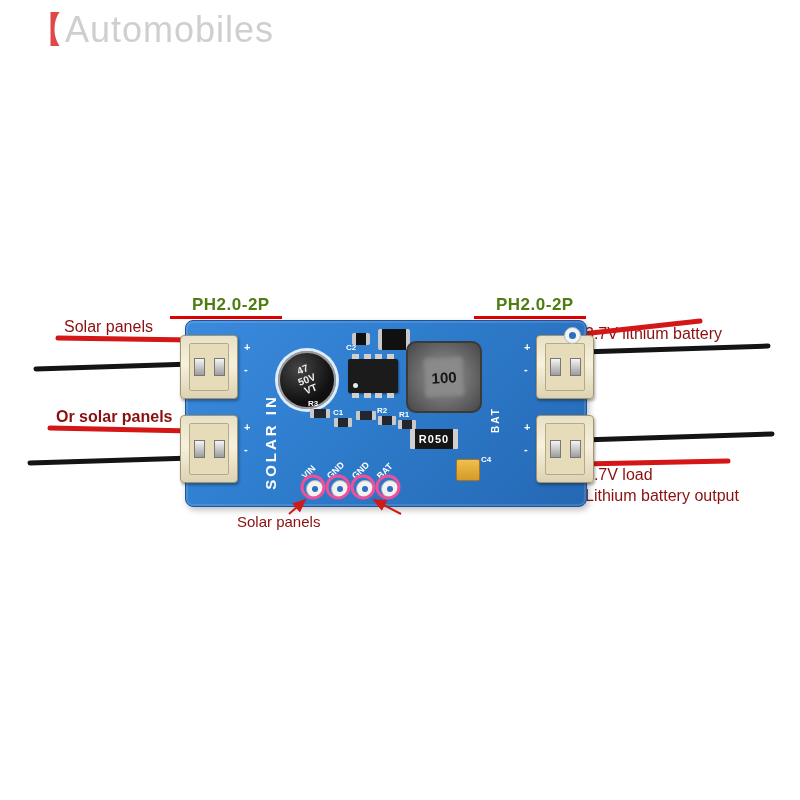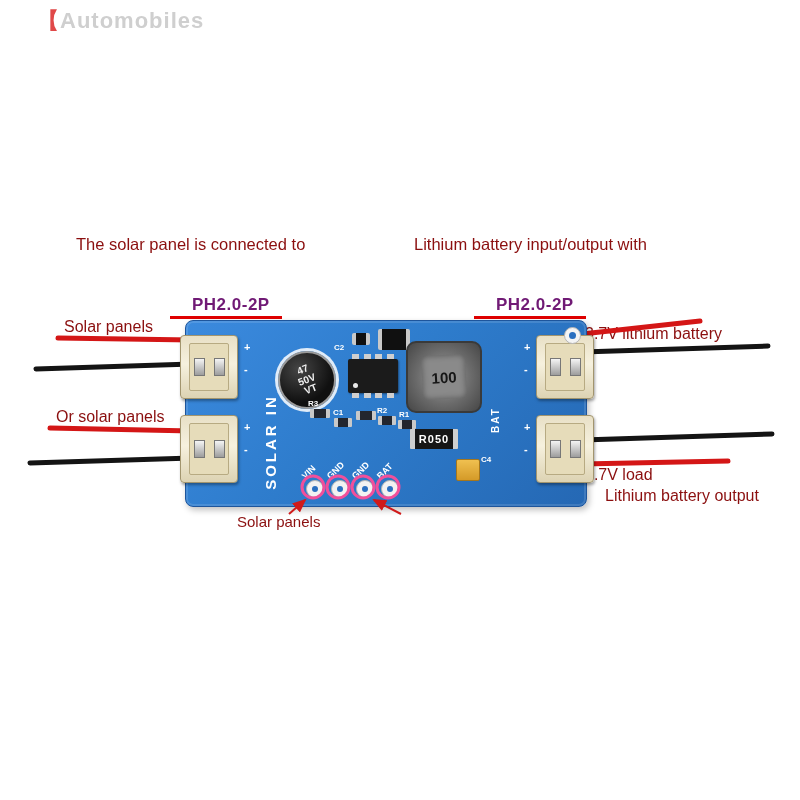--- a/index.html
+++ b/index.html
@@ -1,24 +1,24 @@
 <!DOCTYPE html>
 <html><head>
 <meta charset="utf-8">
 <style>
   html,body{margin:0;padding:0;background:#ffffff;}
   .canvas{position:relative;width:800px;height:800px;background:#ffffff;overflow:hidden;
           font-family:"Liberation Sans",sans-serif;}
-  .watermark{position:absolute;left:37px;top:6px;font-size:22px;font-weight:bold;letter-spacing:1px;}
+  .watermark{position:absolute;left:28px;top:6px;font-size:36px;font-weight:normal;letter-spacing:1px;}
   .wm-bracket{color:#e04848;}
   .wm-text{color:#cfcfcf;}
   .note{position:absolute;color:#8b0f0f;font-size:16.5px;line-height:1.3;}
   .sidelbl{position:absolute;color:#8b0f0f;font-size:16px;white-space:nowrap;}
   .botlbl{position:absolute;color:#8b0f0f;font-size:15px;white-space:nowrap;}
-  .ph{position:absolute;color:#701a75;font-weight:bold;font-size:17px;letter-spacing:.5px;}
+  .ph{position:absolute;color:#4d7c0f;font-weight:bold;font-size:17px;letter-spacing:.5px;}
   .ph-line{position:absolute;height:3px;background:#e00000;}
   
   .board{position:absolute;left:185px;top:320px;width:400px;height:185px;border-radius:8px;
          background:linear-gradient(135deg,#3b8ade 0%,#2e7ccc 45%,#2568b4 100%);
          border:1px solid #1d559c;box-shadow:inset 0 0 0 2px rgba(255,255,255,.12),2px 3px 6px rgba(0,0,0,.25);}
   .conn{position:absolute;width:56px;background:linear-gradient(180deg,#e8e0c6,#f6f1de 45%,#ddd3b3);
         border:1px solid #a2956e;border-radius:4px;box-shadow:1px 2px 3px rgba(0,0,0,.35);}
   .conn-cav{position:absolute;inset:7px 8px;background:#e6dcba;border:1px solid #b7aa82;border-radius:2px;
             display:flex;align-items:center;justify-content:center;gap:9px;}
   .pin{width:9px;height:16px;background:linear-gradient(180deg,#f5f5f5,#9d9d9d);border:1px solid #777;}
@@ -57,36 +57,34 @@
 </head>
 <body>
 
 <div class="canvas">
 
   <div class="watermark">
     <span class="wm-bracket">【</span><span class="wm-text">Automobiles</span>
   </div>
 
   <div class="note" style="left:76px;top:234px;">
-    <div>The solar panel is connected to</div>
   </div>
   <div class="note" style="left:414px;top:234px;">
-    <div>Lithium battery input/output with</div>
   </div>
 
   <div class="ph" style="left:192px;top:295px;">PH2.0-2P</div>
   <div class="ph-line" style="left:170px;top:316px;width:112px;"></div>
   <div class="ph" style="left:496px;top:295px;">PH2.0-2P</div>
   <div class="ph-line" style="left:474px;top:316px;width:112px;"></div>
 
   <div class="sidelbl" style="left:64px;top:318px;">Solar panels</div>
-  <div class="sidelbl" style="left:56px;top:408px;">Or solar panels</div>
+  <div class="sidelbl" style="left:56px;top:408px;font-weight:bold;">Or solar panels</div>
   <div class="sidelbl" style="left:585px;top:325px;">3.7V lithium battery</div>
   <div class="sidelbl" style="left:585px;top:466px;">3.7V load</div>
-  <div class="sidelbl" style="left:585px;top:487px;padding-left:20px;">Lithium battery output</div>
+  <div class="sidelbl" style="left:585px;top:487px;">Lithium battery output</div>
 
   <div class="botlbl" style="left:237px;top:513px;">Solar panels</div>
 
   <svg width="800" height="800">
     <line x1="192" y1="340" x2="58" y2="338" stroke="#d41616" stroke-width="5" stroke-linecap="round"></line>
     <line x1="192" y1="364" x2="36" y2="369" stroke="#141414" stroke-width="5" stroke-linecap="round"></line>
     <line x1="192" y1="431" x2="50" y2="428" stroke="#d41616" stroke-width="5" stroke-linecap="round"></line>
     <line x1="192" y1="458" x2="30" y2="463" stroke="#141414" stroke-width="5" stroke-linecap="round"></line>
     <line x1="582" y1="334" x2="700" y2="321" stroke="#d41616" stroke-width="5" stroke-linecap="round"></line>
     <line x1="582" y1="352" x2="768" y2="346" stroke="#141414" stroke-width="5" stroke-linecap="round"></line>
@@ -130,21 +128,21 @@
     <div class="sk" style="left:338px;top:100px;font-size:11px;">+</div>
     <div class="sk" style="left:338px;top:122px;font-size:11px;">-</div>
 
     <div class="cap">
       <div class="cap-txt">
         <div>47</div>
         <div>50V</div>
         <div>VT</div>
       </div>
     </div>
-    <div class="sk" style="left:148px;top:22px;">C2</div>
+    <div class="sk" style="left:160px;top:22px;">C2</div>
 
     <div class="chip">
       <div class="pr t">
           <div class="pp"></div>
           <div class="pp"></div>
           <div class="pp"></div>
           <div class="pp"></div>
         </div>
       <div class="pr b">
           <div class="pp"></div>

